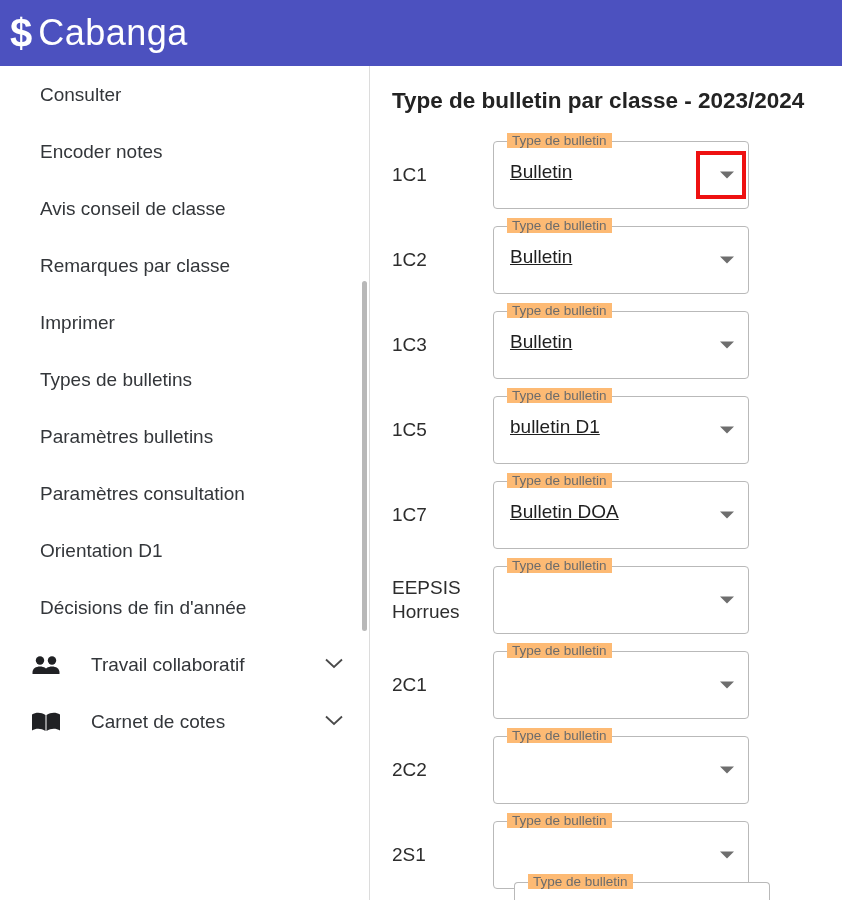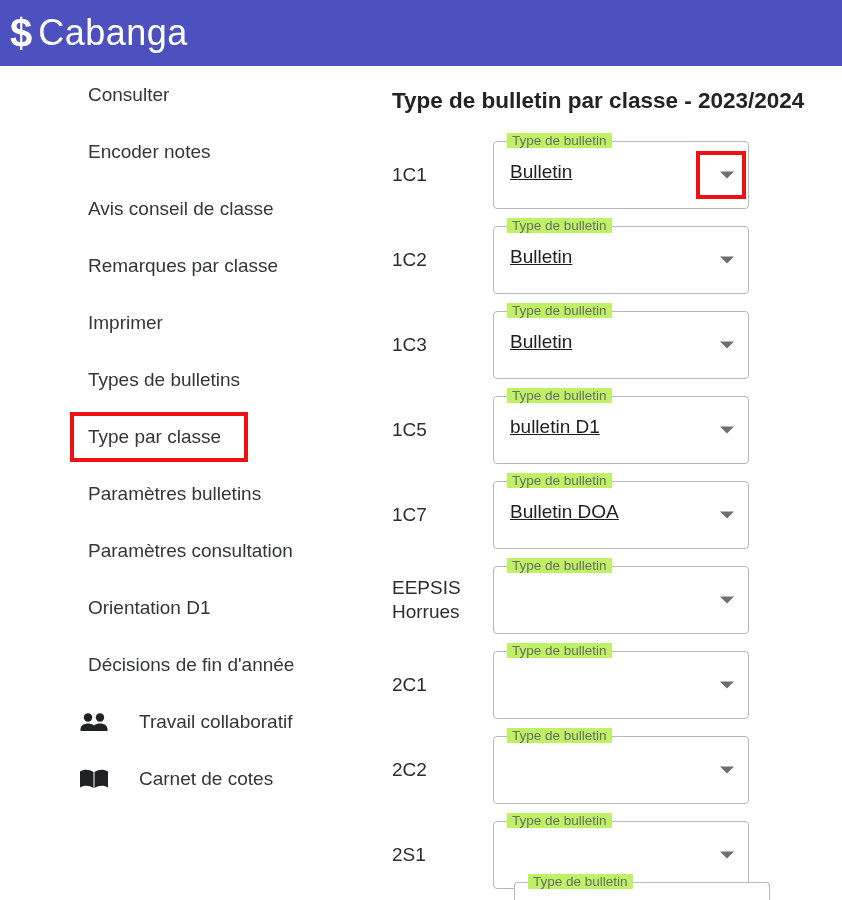--- a/index.html
+++ b/index.html
@@ -62,21 +62,20 @@
   
   .sidebar {
     position: absolute;
     top: 0; left: 0;
     width: 370px;
     height: 834px;
     background: #ffffff;
     border-right: 1px solid #dcdcdc;
     box-sizing: border-box;
     overflow: hidden;
-    margin-left: 48px;
   }
   .nav-item {
     height: 57px;
     display: flex;
     align-items: center;
     padding-left: 40px;
     font-size: 19px;
     color: #33363a;
     box-sizing: border-box;
   }
@@ -167,21 +166,21 @@
     height: 68px;
     border: 1px solid #b9b9b9;
     border-radius: 4px;
     box-sizing: border-box;
     background: #ffffff;
   }
   .field-legend {
     position: absolute;
     top: -9px;
     left: 13px;
-    background: #bef264;
+    background: #fdba74;
     padding: 0 5px;
     font-size: 13.5px;
     color: #6c6c6c;
     white-space: nowrap;
   }
   .field-value {
     position: absolute;
     left: 16px;
     top: 19px;
     font-size: 19px;
@@ -251,24 +250,20 @@
         <span>Avis conseil de classe</span>
       </div>
       <div class="nav-item">
         <span>Remarques par classe</span>
       </div>
       <div class="nav-item">
         <span>Imprimer</span>
       </div>
       <div class="nav-item">
         <span>Types de bulletins</span>
-      </div>
-      <div class="nav-item highlighted">
-        <span>Type par classe</span>
-        <span class="highlight-box"></span>
       </div>
       <div class="nav-item">
         <span>Paramètres bulletins</span>
       </div>
       <div class="nav-item">
         <span>Paramètres consultation</span>
       </div>
       <div class="nav-item">
         <span>Orientation D1</span>
       </div>

